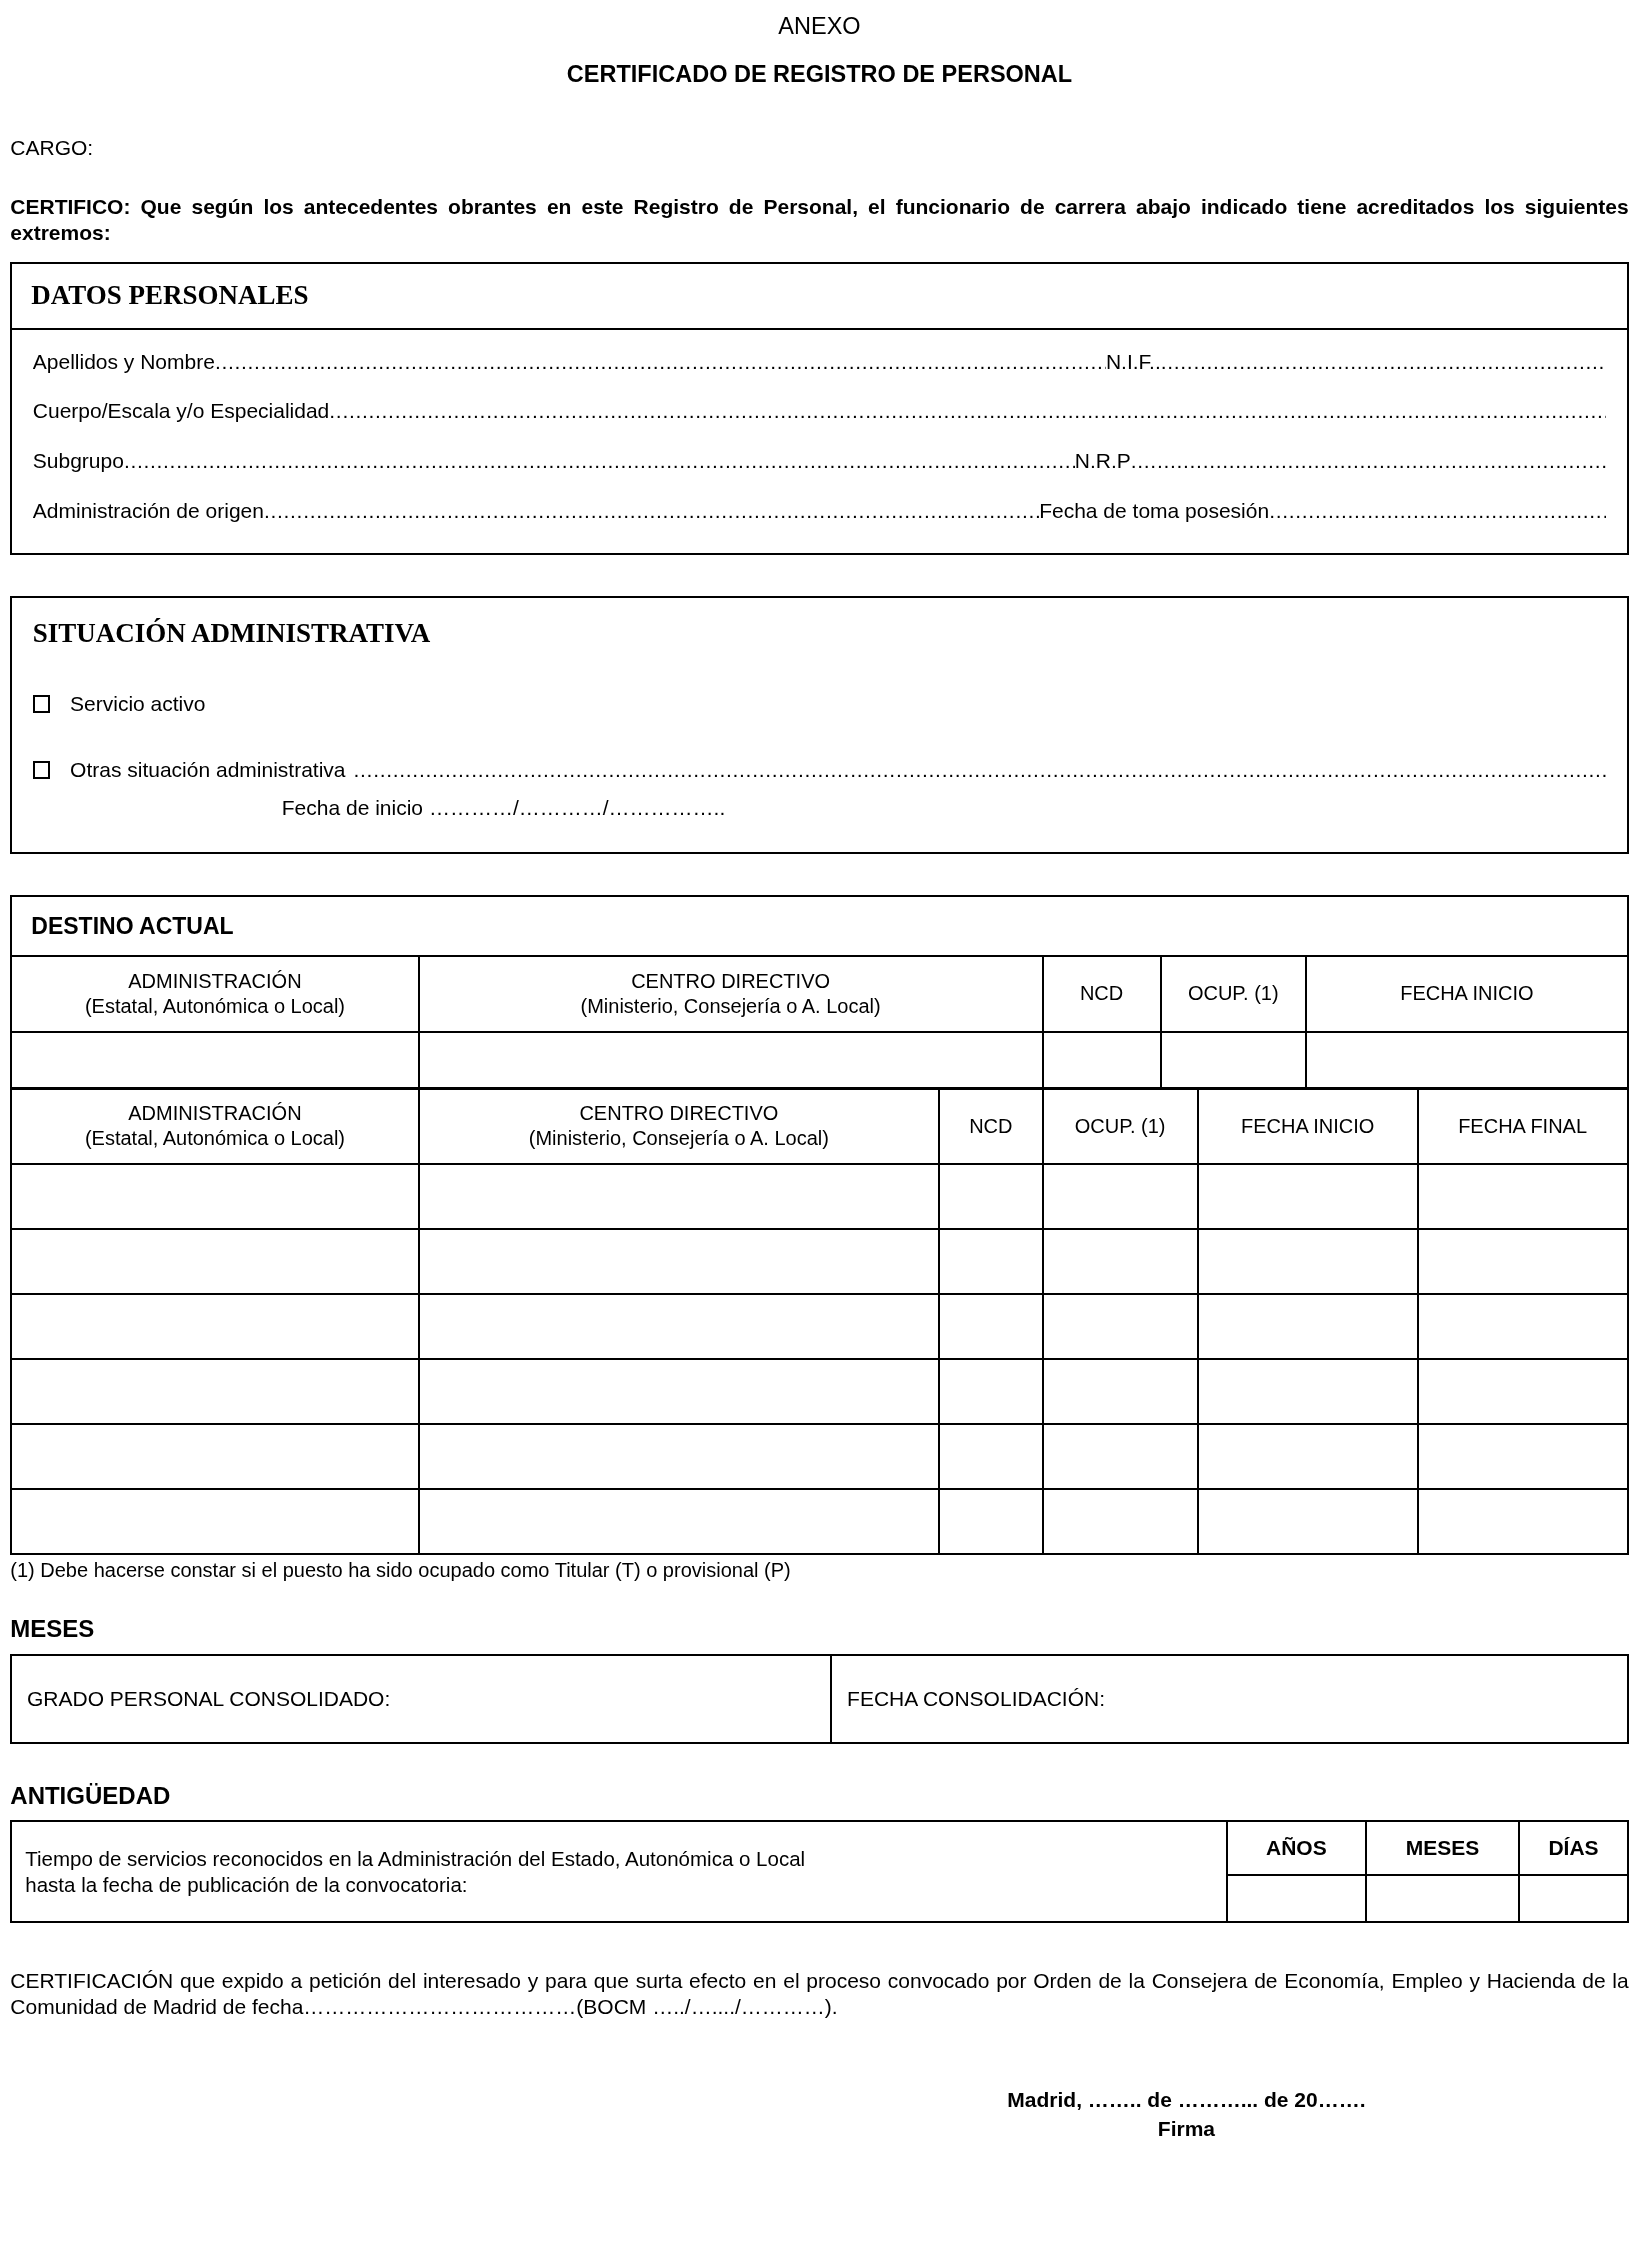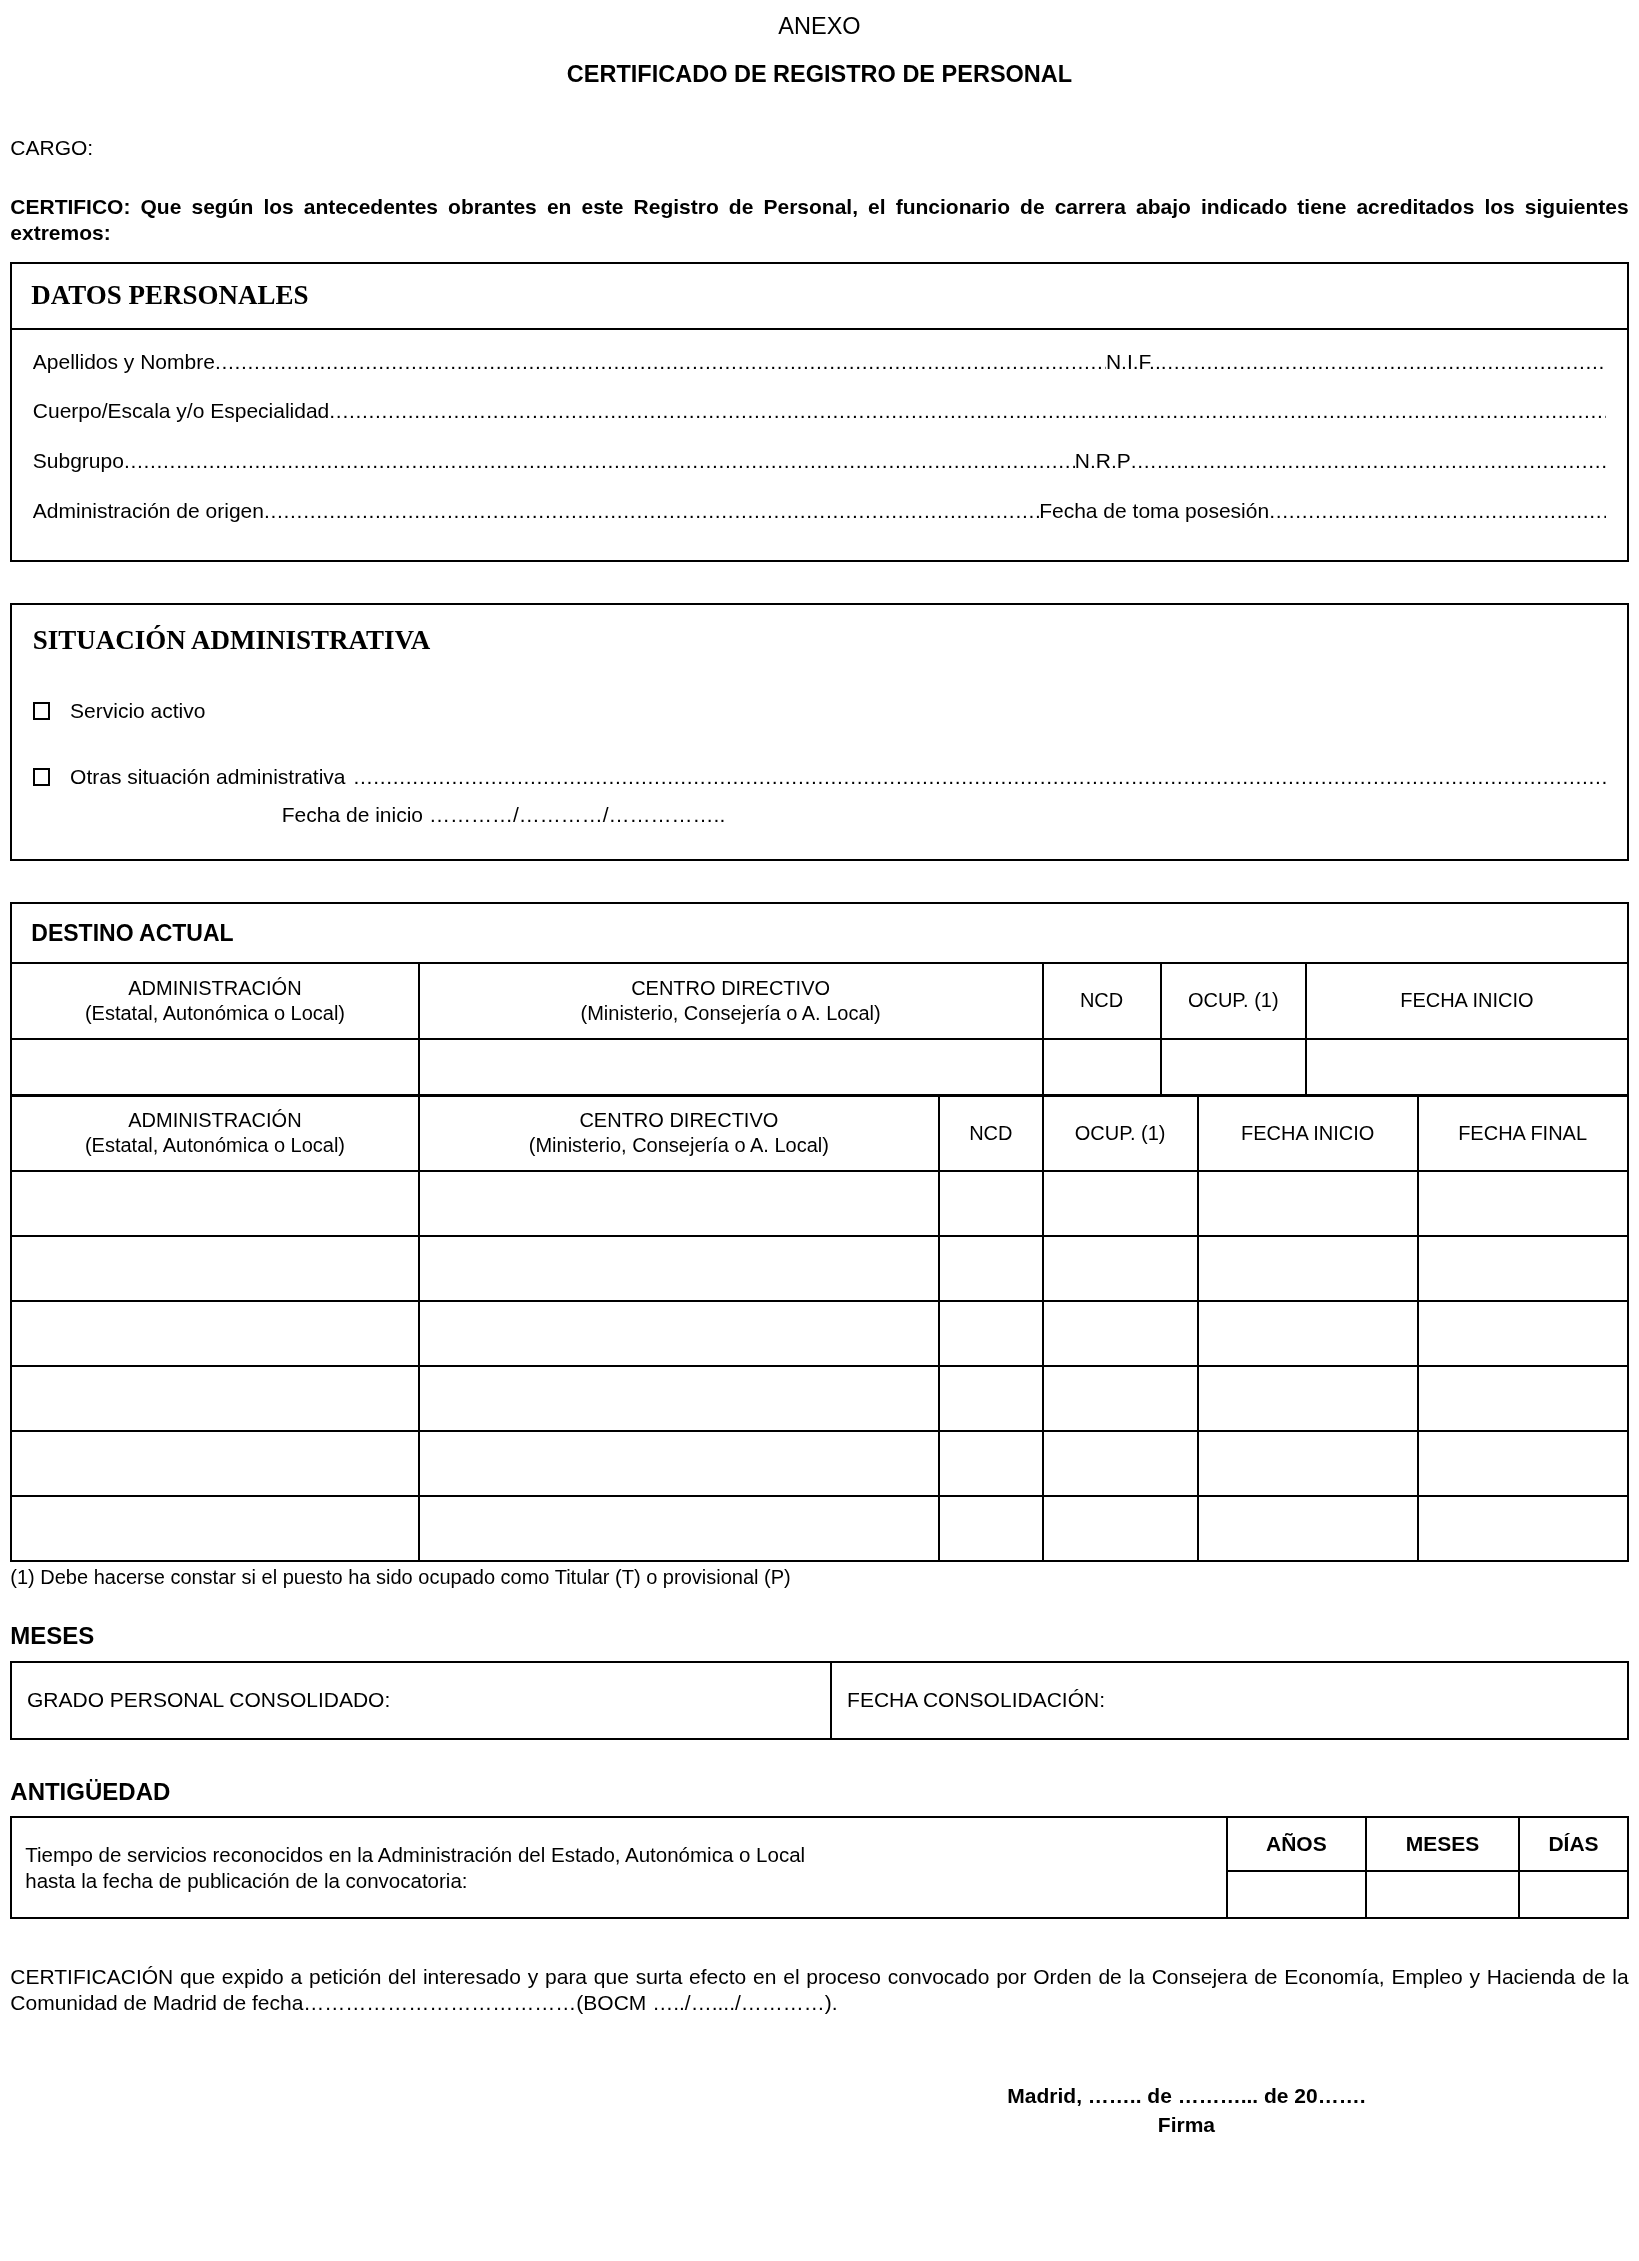--- a/index.html
+++ b/index.html
@@ -25,21 +25,21 @@
   .box-heading { font-weight:bold; font-size:27px; padding:14.7px 19px;font-family:Liberation Serif, serif; }
   .hb { border-bottom:2.2px solid #000; }
 
   
   .fline { display:flex; align-items:baseline; white-space:nowrap; overflow:hidden; }
   .dots  { flex:1 1 0; overflow:hidden; white-space:nowrap; letter-spacing:0.7px; min-width:0; }
   .g1 { flex-grow:1; } .g2 { flex-grow:2; } .g23 { flex-grow:2.3; }
 
   .datos-content { padding:19px 20.5px 29px 20.5px; }
   .datos-content .fline { margin-bottom:23.5px; }
-  .datos-content .fline:last-child { margin-bottom:7px;text-align:center; }
+  .datos-content .fline:last-child { margin-bottom:0;text-align:center; }
 
   .sit-content { padding:19px 20.5px 31px 20.5px; }
   .chk-line { display:flex; align-items:baseline; margin-top:40px; white-space:nowrap; overflow:hidden;gap:8px; }
   .checkbox { display:inline-block; width:17.6px; height:17.6px; border:2.2px solid #000; margin-right:11.7px; flex:0 0 auto; align-self:center; }
   .fecha-inicio { margin-top:11.7px; padding-left:249px; }
 
   
   table { border-collapse:collapse; width:100%; table-layout:fixed; }
   td { border:2.2px solid #000; vertical-align:middle; }
   .hc { text-align:center; font-size:20px; padding:11.7px 5.9px; }
@@ -47,21 +47,21 @@
   .destino-section { margin-top:41px; }
   .tbl-heading { border:2.2px solid #000; font-weight:bold; font-size:23px; padding:14.7px 19px; }
   .mt-2 { margin-top:-2.2px;padding-left:18px; }
   tr.data-row-d td { height:57px; }
   tr.data-row-a td { height:65px; }
 
   .footnote { margin-top:3px; font-size:20px; }
 
   .sec-heading { margin-top:31px; font-weight:bold; font-size:24px; }
 
-  .grado-box { margin-top:10.3px; border:2.2px solid #000; display:flex; height:79px; }
+  .grado-box { margin-top:10.3px; border:2.2px solid #000; display:flex; height:90px; }
   .grado-left  { width:50.8%; border-right:2.2px solid #000; display:flex; align-items:center; padding:0 14.7px; }
   .grado-right { flex:1; display:flex; align-items:center; padding:0 14.7px; }
 
   .ant-table { margin-top:8.8px;border-radius:13px; }
   .ant-text { padding:10.3px 13px; font-size:20.5px; vertical-align:middle; }
   .ant-h { text-align:center; font-weight:bold; padding:13px 5.9px; }
   tr.ant-empty td { height:47px; }
 
   .certificacion { margin-top:45px; text-align:justify; }
 

